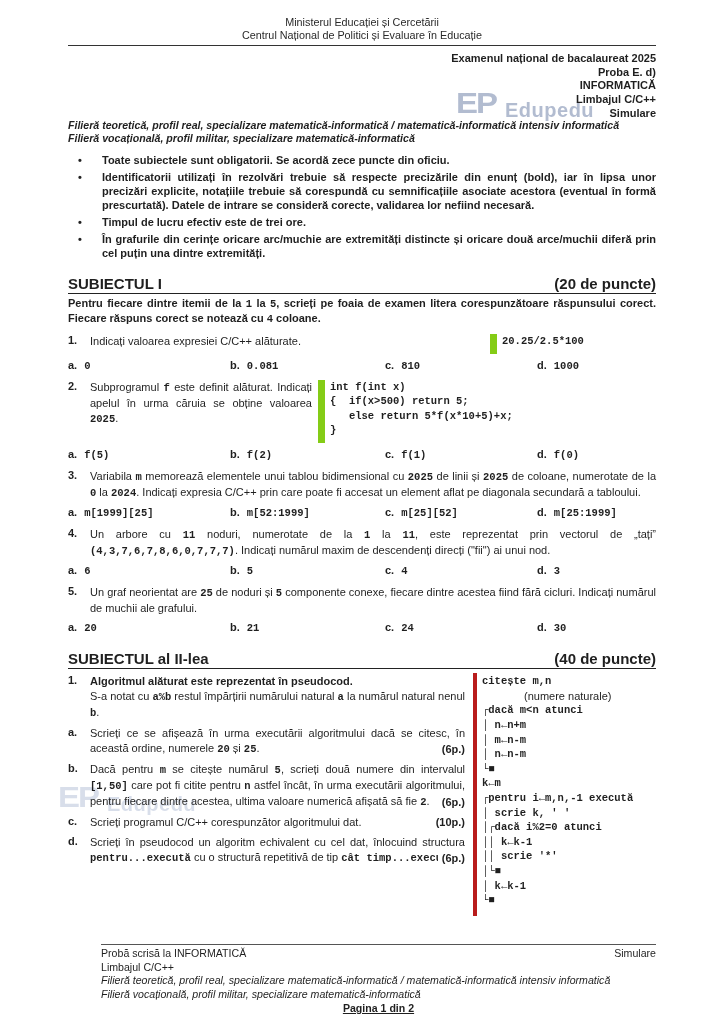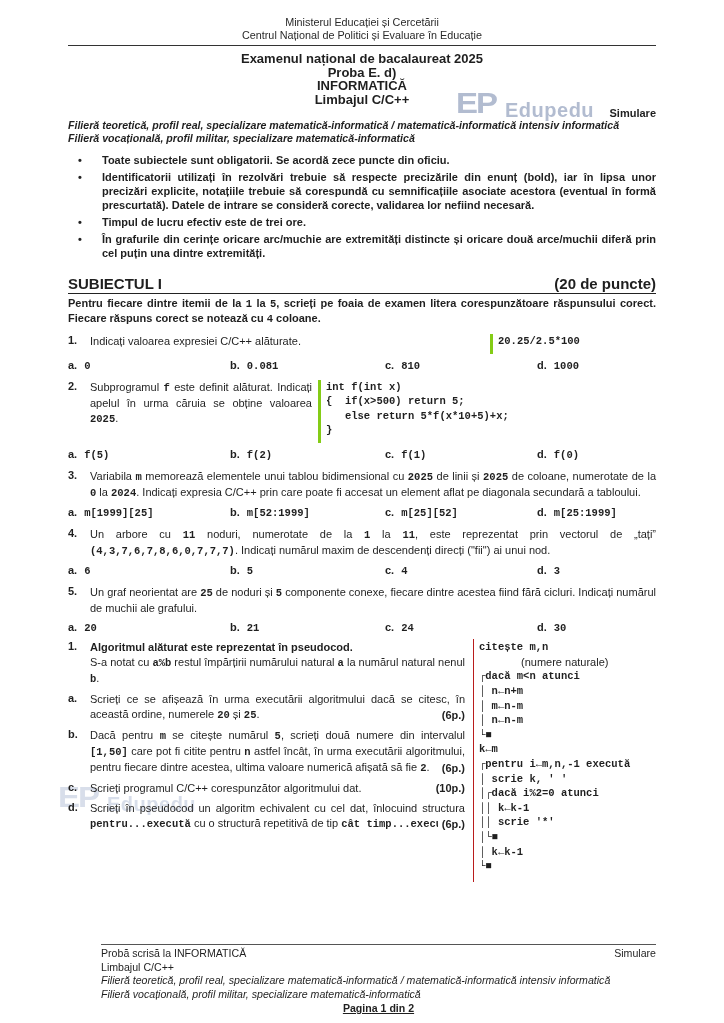--- a/index.html
+++ b/index.html
@@ -11,21 +11,21 @@
   .content { position:relative; z-index:1; padding:16px 68px 0 68px; }
 
   .mono, .av, pre.code, pre.pseudo {
     font-family:"Liberation Mono","DejaVu Sans Mono",monospace;
     font-weight:bold; font-size:10.5px;
   }
 
   
   .ministry { text-align:center; font-size:10.8px; line-height:13px; color:#2a2a2a; }
   .top-rule { border-bottom:1.3px solid #333; margin-top:3px; }
-  .exam-head { margin-top:6px; text-align:center; font-weight:bold; font-size:13px; line-height:13.5px; }
+  .exam-head { margin-top:6px; text-align:right; font-weight:bold; font-size:11px; line-height:13.5px; }
   .simulare { text-align:right; font-weight:bold; margin-top:1px; }
   .filiera { font-weight:bold; font-style:italic; font-size:10.6px; line-height:12.6px; }
 
   
   .wm { position:absolute; display:flex; align-items:flex-end; gap:9px; pointer-events:none; z-index:0; }
   .wm .logo { font-weight:800; font-size:33px; letter-spacing:-2px; transform:scaleY(.92); }
   .wm .name { font-weight:bold; font-size:20px; letter-spacing:.5px; }
   #wm-top  { left:456px; top:84px;  color:#aab5cc; opacity:.9; }
   #wm-mid  { left:58px;  top:778px; color:#b9c4da; opacity:.55; }
 
@@ -41,32 +41,32 @@
 
   .intro { font-weight:bold; text-align:justify; line-height:14.3px; margin-top:2px; }
 
   
   .q { display:flex; margin-top:7px; }
   .qnum { width:22px; flex:none; font-weight:bold; }
   .qbody { flex:1; text-align:justify; line-height:15px; }
   .qsplit { display:flex; margin-top:7px; }
   .qleft { flex:none; display:flex; }
   .qleft .qbody { padding-right:6px; }
-  .qcode { flex:1; border-left:3px solid #84cc16; padding:0 0 6px 5px; }
+  .qcode { flex:1; border-left:7px solid #84cc16; padding:0 0 6px 5px; }
   pre.code { line-height:14.3px; }
   .w-q1 { width:422px; }
   .w-q2 { width:250px; }
 
   .ansrow { display:grid; grid-template-columns:162px 155px 152px auto; margin-top:4px; line-height:14px; }
   .al { font-weight:bold; margin-right:7px; }
 
   
   .s2wrap { display:flex; margin-top:4px; }
   .s2left { width:405px; flex:none; padding-right:8px; }
-  .s2right { flex:1; border-left:1px solid #b91c1c; padding:1px 0 8px 5px; }
+  .s2right { flex:1; border-left:4px solid #b91c1c; padding:1px 0 8px 5px; }
   .s2title { font-weight:bold; line-height:15px; }
   .item { display:flex; margin-top:5px; }
   .ilet { width:22px; flex:none; font-weight:bold; }
   .ibody { flex:1; text-align:justify; line-height:15px; position:relative; }
   .pts { position:absolute; right:0; bottom:0; font-weight:bold; background:#fff; padding-left:4px; }
   pre.pseudo { line-height:14.6px; }
   .pnote { font-family:"Liberation Sans",sans-serif; font-weight:normal; font-size:11px; padding-left:42px; line-height:14.6px; }
 
   
   .footer { position:absolute; z-index:1; left:68px; right:68px; top:944px; font-size:10.6px; line-height:13.6px;margin-left:33px; }
@@ -179,20 +179,24 @@
     <span class="qnum">5.</span>
     <div class="qbody"><span>Un graf neorientat are </span><span class="mono">25</span><span> de noduri și </span><span class="mono">5</span><span> componente conexe, fiecare dintre acestea fiind fără cicluri. Indicați numărul de muchii ale grafului.</span></div>
   </div>
   <div class="ansrow">
     <div><span class="al">a.</span><span class="av">20</span></div>
     <div><span class="al">b.</span><span class="av">21</span></div>
     <div><span class="al">c.</span><span class="av">24</span></div>
     <div><span class="al">d.</span><span class="av">30</span></div>
   </div>
 
+  <div class="sect">
+    <span>SUBIECTUL al II-lea</span>
+    <span>(40 de puncte)</span>
+  </div>
 
   <div class="s2wrap">
     <div class="s2left">
       <div class="q" style="margin-top:1px;">
         <span class="qnum">1.</span>
         <div class="qbody">
           <div class="s2title">Algoritmul alăturat este reprezentat în pseudocod.</div>
           <div><span>S-a notat cu </span><span class="mono">a%b</span><span> restul împărțirii numărului natural </span><span class="mono">a</span><span> la numărul natural nenul </span><span class="mono">b</span><span>.</span></div>
         </div>
       </div>

